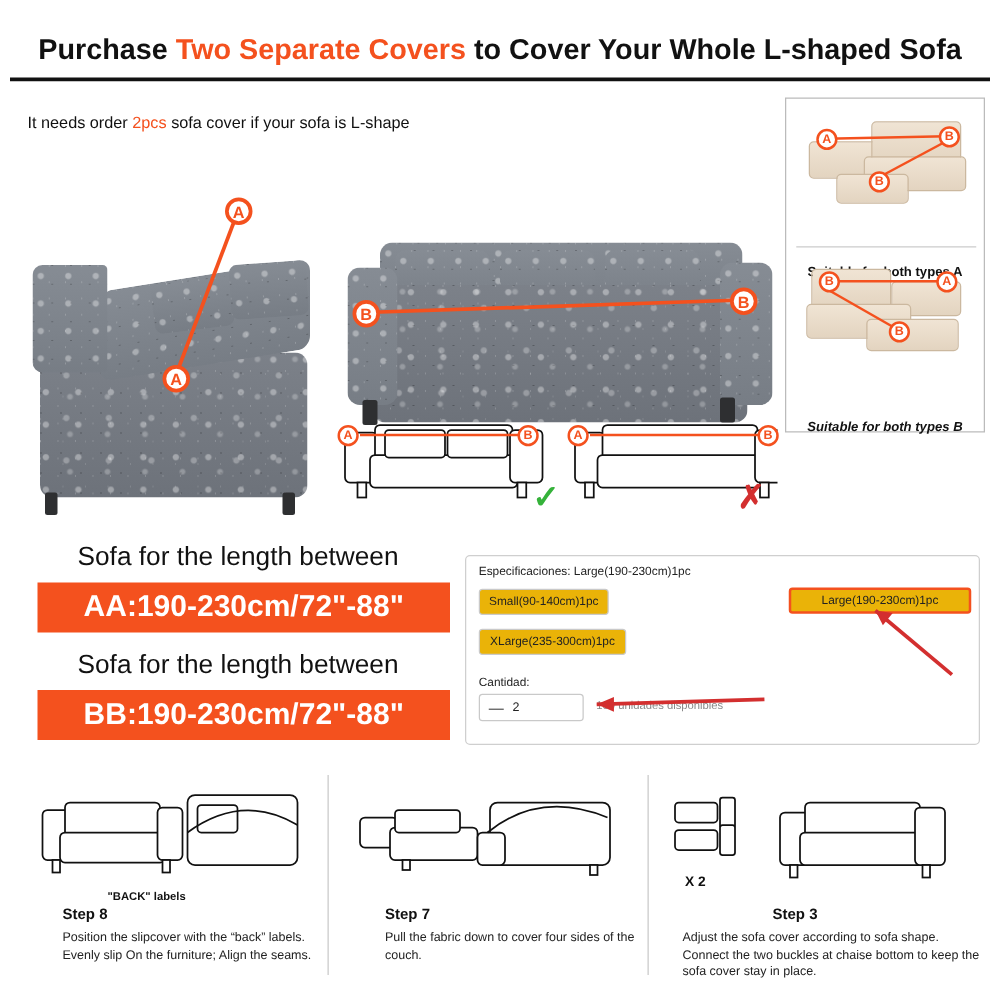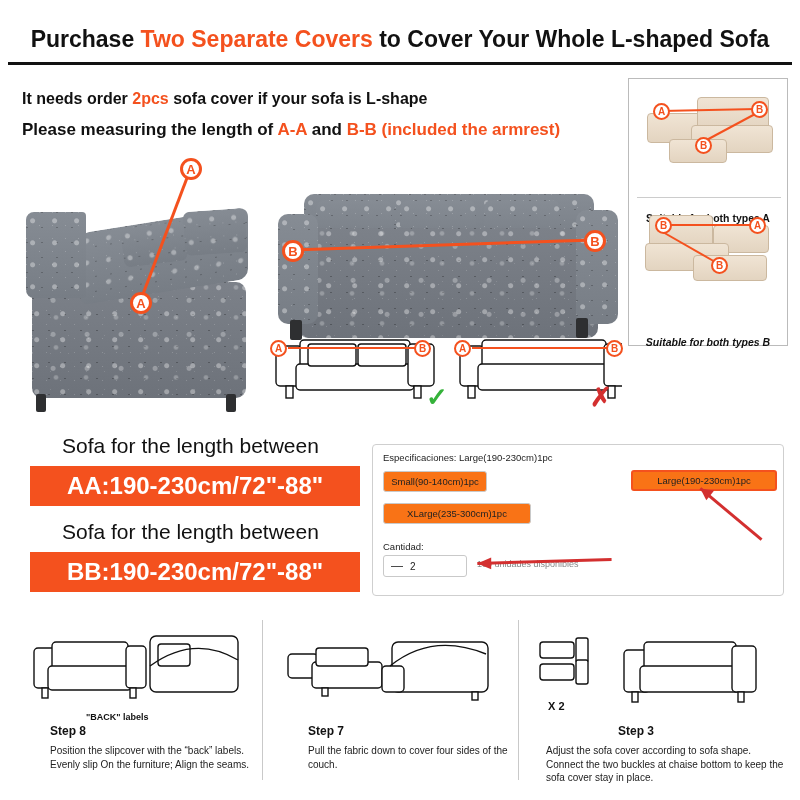--- a/index.html
+++ b/index.html
@@ -22,21 +22,21 @@
     white-space: nowrap;
   }
   .headline .hl { color: #f4511e; }
   .headline-rule {
     position: absolute; left: 8px; top: 62px; width: 784px; height: 3px;
     background: #111;
   }
 
   .sub1 {
     position: absolute; left: 22px; top: 90px;
-    font-size: 16px; font-weight: bold;
+    font-size: 13px; font-weight: normal;
   }
   .sub1 .hl { color: #f4511e; }
   .sub2 {
     position: absolute; left: 22px; top: 120px;
     font-size: 17px; font-weight: bold;
   }
   .sub2 .hl { color: #f4511e; }
 
   
   .photo-zone { position: absolute; left: 14px; top: 150px; width: 610px; height: 260px; }
@@ -127,21 +127,21 @@
   }
 
   
   .spec {
     position: absolute; left: 372px; top: 444px; width: 412px; height: 152px;
     border: 1px solid #cfcfcf; border-radius: 4px; background: #fff;
   }
   .spec-title { position: absolute; left: 10px; top: 7px; font-size: 9.5px; color: #222; }
   .chip {
     position: absolute; border: 1px solid #c9c9c9; border-radius: 3px;
-    background: #f97316; font-size: 9.5px; color: #222;
+    background: #eab308; font-size: 9.5px; color: #222;
     display: flex; align-items: center; justify-content: center;
     height: 21px;
   }
   .chip.sel { border: 2px solid #f4511e; }
   .qty-label { position: absolute; left: 10px; top: 96px; font-size: 9.5px; color: #222; }
   .qty-box {
     position: absolute; left: 10px; top: 110px; width: 84px; height: 22px;
     border: 1px solid #c9c9c9; border-radius: 3px; background: #fff;
     display: flex; align-items: center;
   }
@@ -159,23 +159,20 @@
 
 <div class="page">
 
   <div class="headline">
     <span>Purchase </span><span class="hl">Two Separate Covers</span><span> to Cover Your Whole L-shaped Sofa</span>
   </div>
   <div class="headline-rule"></div>
 
   <div class="sub1">
     <span>It needs order </span><span class="hl">2pcs</span><span> sofa cover if your sofa is L-shape</span>
-  </div>
-  <div class="sub2">
-    <span>Please measuring the length of </span><span class="hl">A-A</span><span> and </span><span class="hl">B-B</span><span class="hl"> (included the armrest)</span>
   </div>
 
   <div class="photo-zone">
 
     <div class="sofa-chaise">
       <div class="ch-seat fabric"></div>
       <div class="ch-top fabric-lt"></div>
       <div class="ch-back fabric-lt"></div>
       <div class="ch-pillow1 fabric-lt"></div>
       <div class="ch-pillow2 fabric-lt"></div>
@@ -280,21 +277,21 @@
   </div>
   <div class="size-txt2">Sofa for the length between</div>
   <div class="banner2">
     <div class="banner-label">BB:190-230cm/72"-88"</div>
   </div>
 
   <div class="spec">
     <div class="spec-title">Especificaciones: Large(190-230cm)1pc</div>
     <div class="chip" style="left:10px; top:26px; width:104px;">Small(90-140cm)1pc</div>
     <div class="chip sel" style="left:258px; top:25px; width:146px;">Large(190-230cm)1pc</div>
-    <div class="chip" style="left:10px; top:58px; width:148px;">XLarge(235-300cm)1pc</div>
+    <div class="chip" style="left:10px; top:58px; width:118px;">XLarge(235-300cm)1pc</div>
 
     <div class="qty-label">Cantidad:</div>
     <div class="qty-box">
       <div class="qty-minus">—</div>
       <div class="qty-val">2</div>
     </div>
     <div class="qty-avail">100 unidades disponibles</div>
 
     <svg class="overlay" viewBox="0 0 412 152">
       <line x1="392" y1="96" x2="330" y2="44" stroke="#d32f2f" stroke-width="3"></line>

